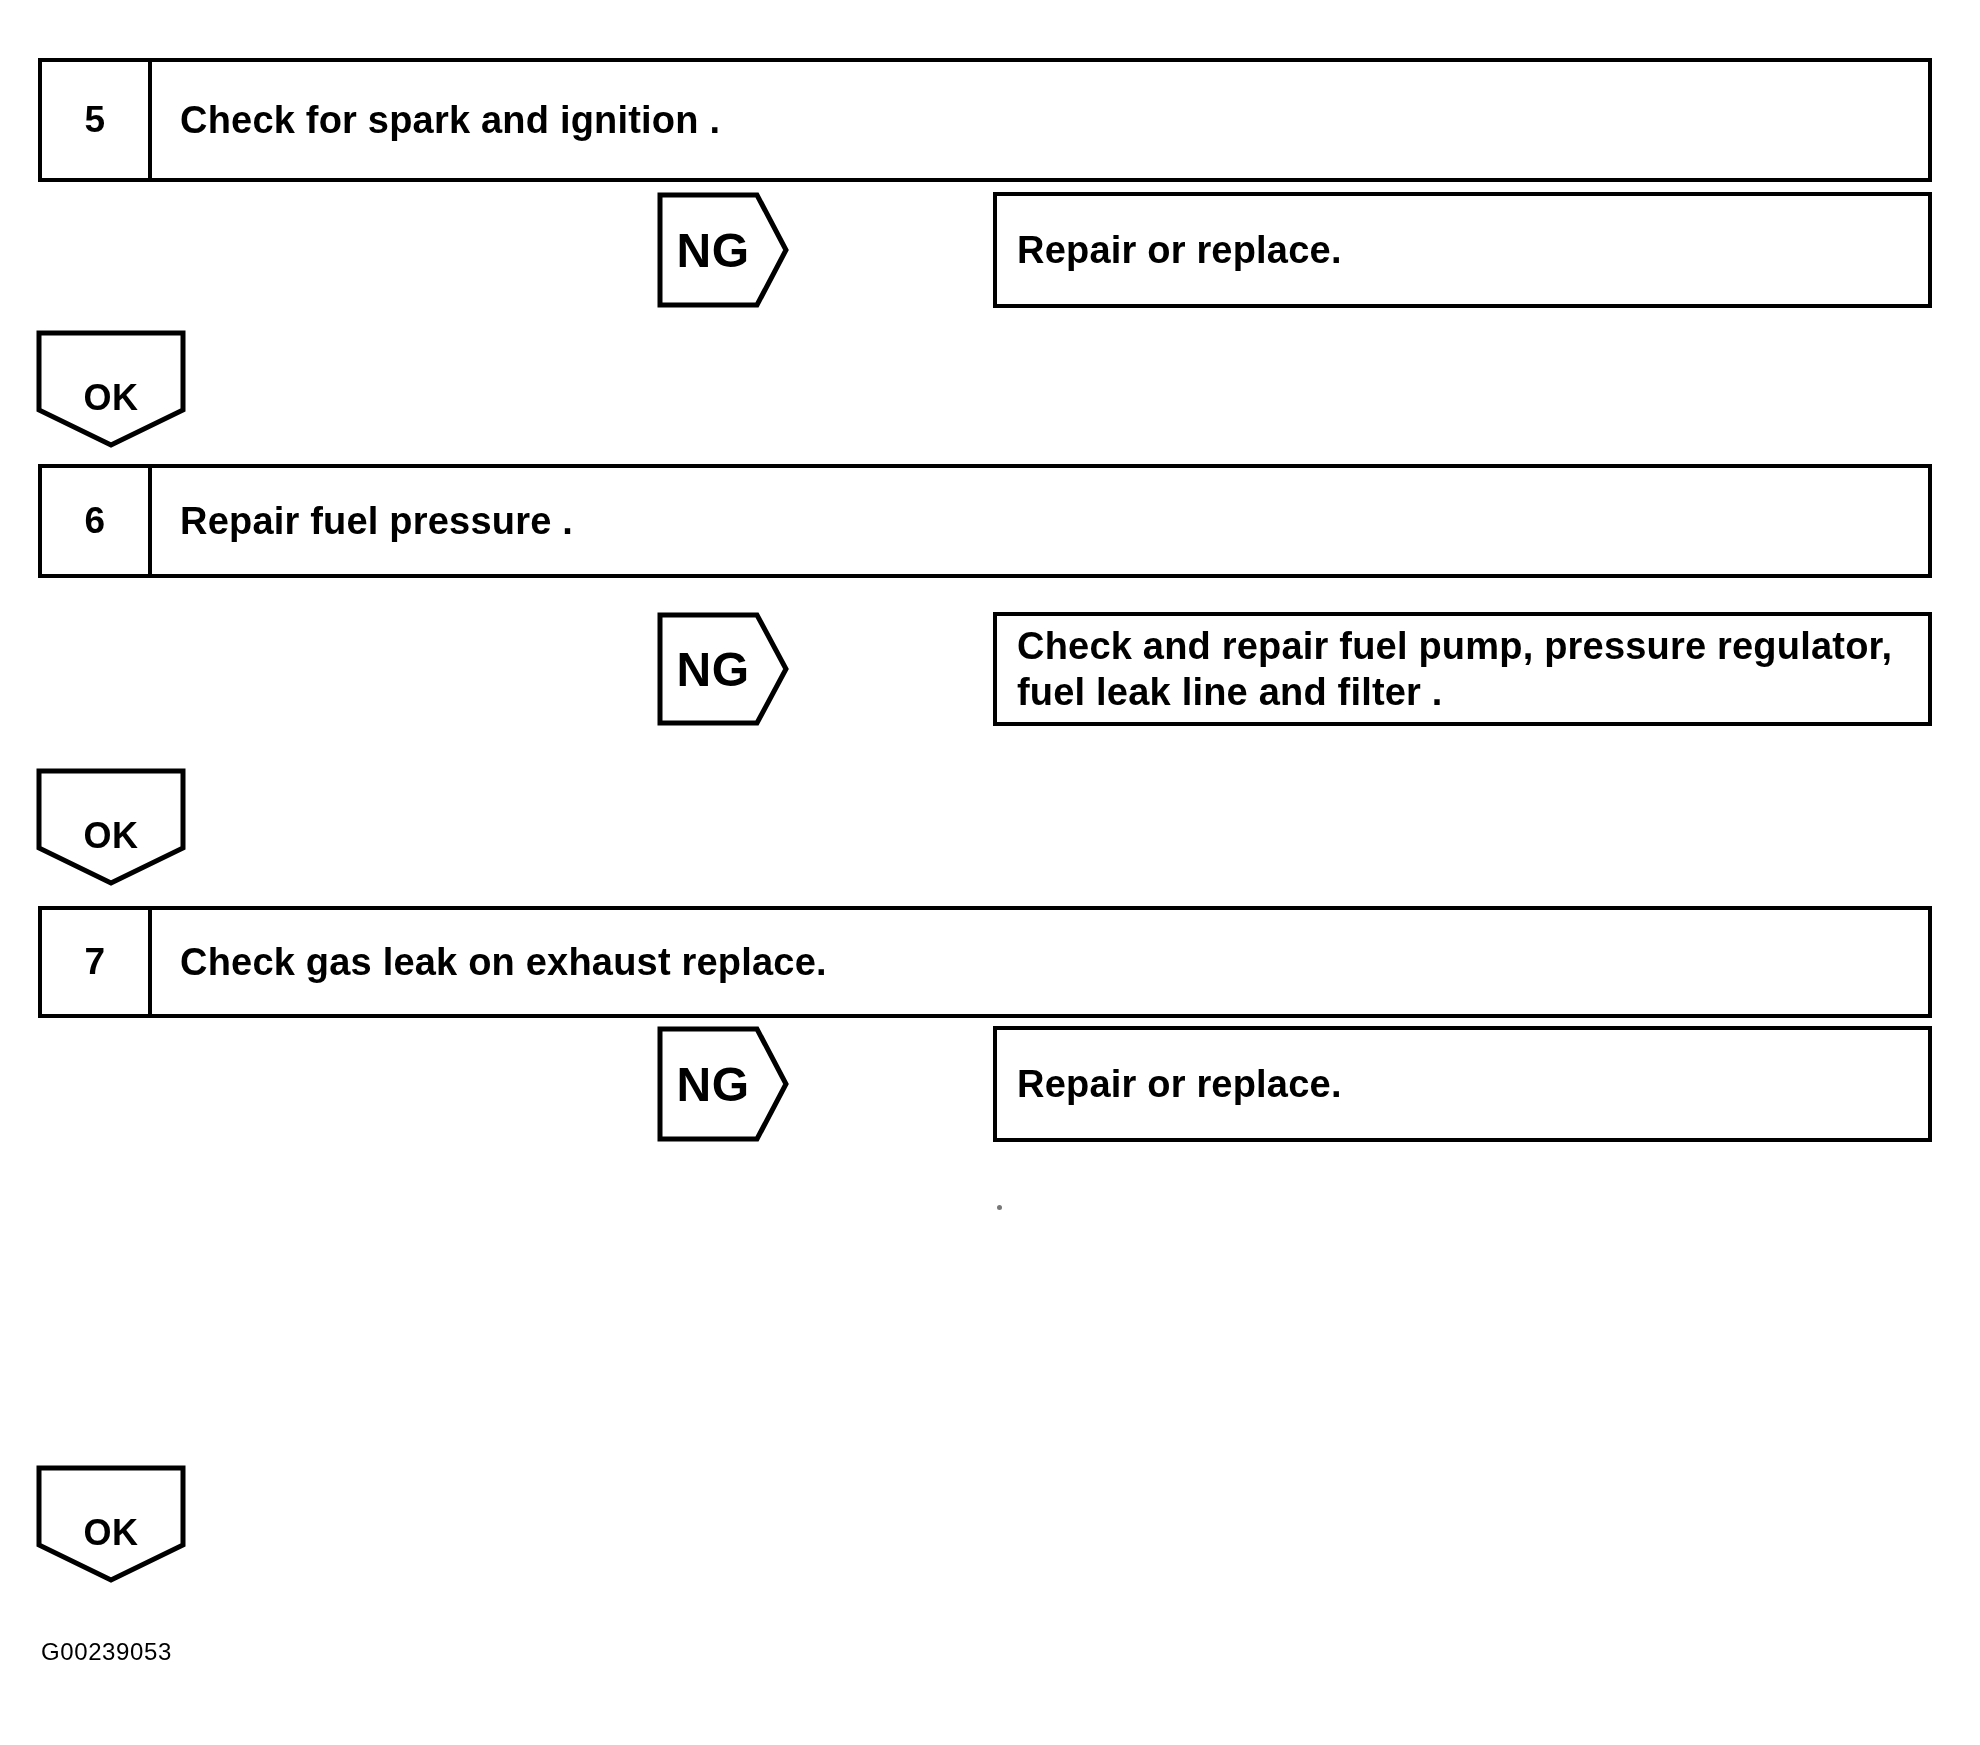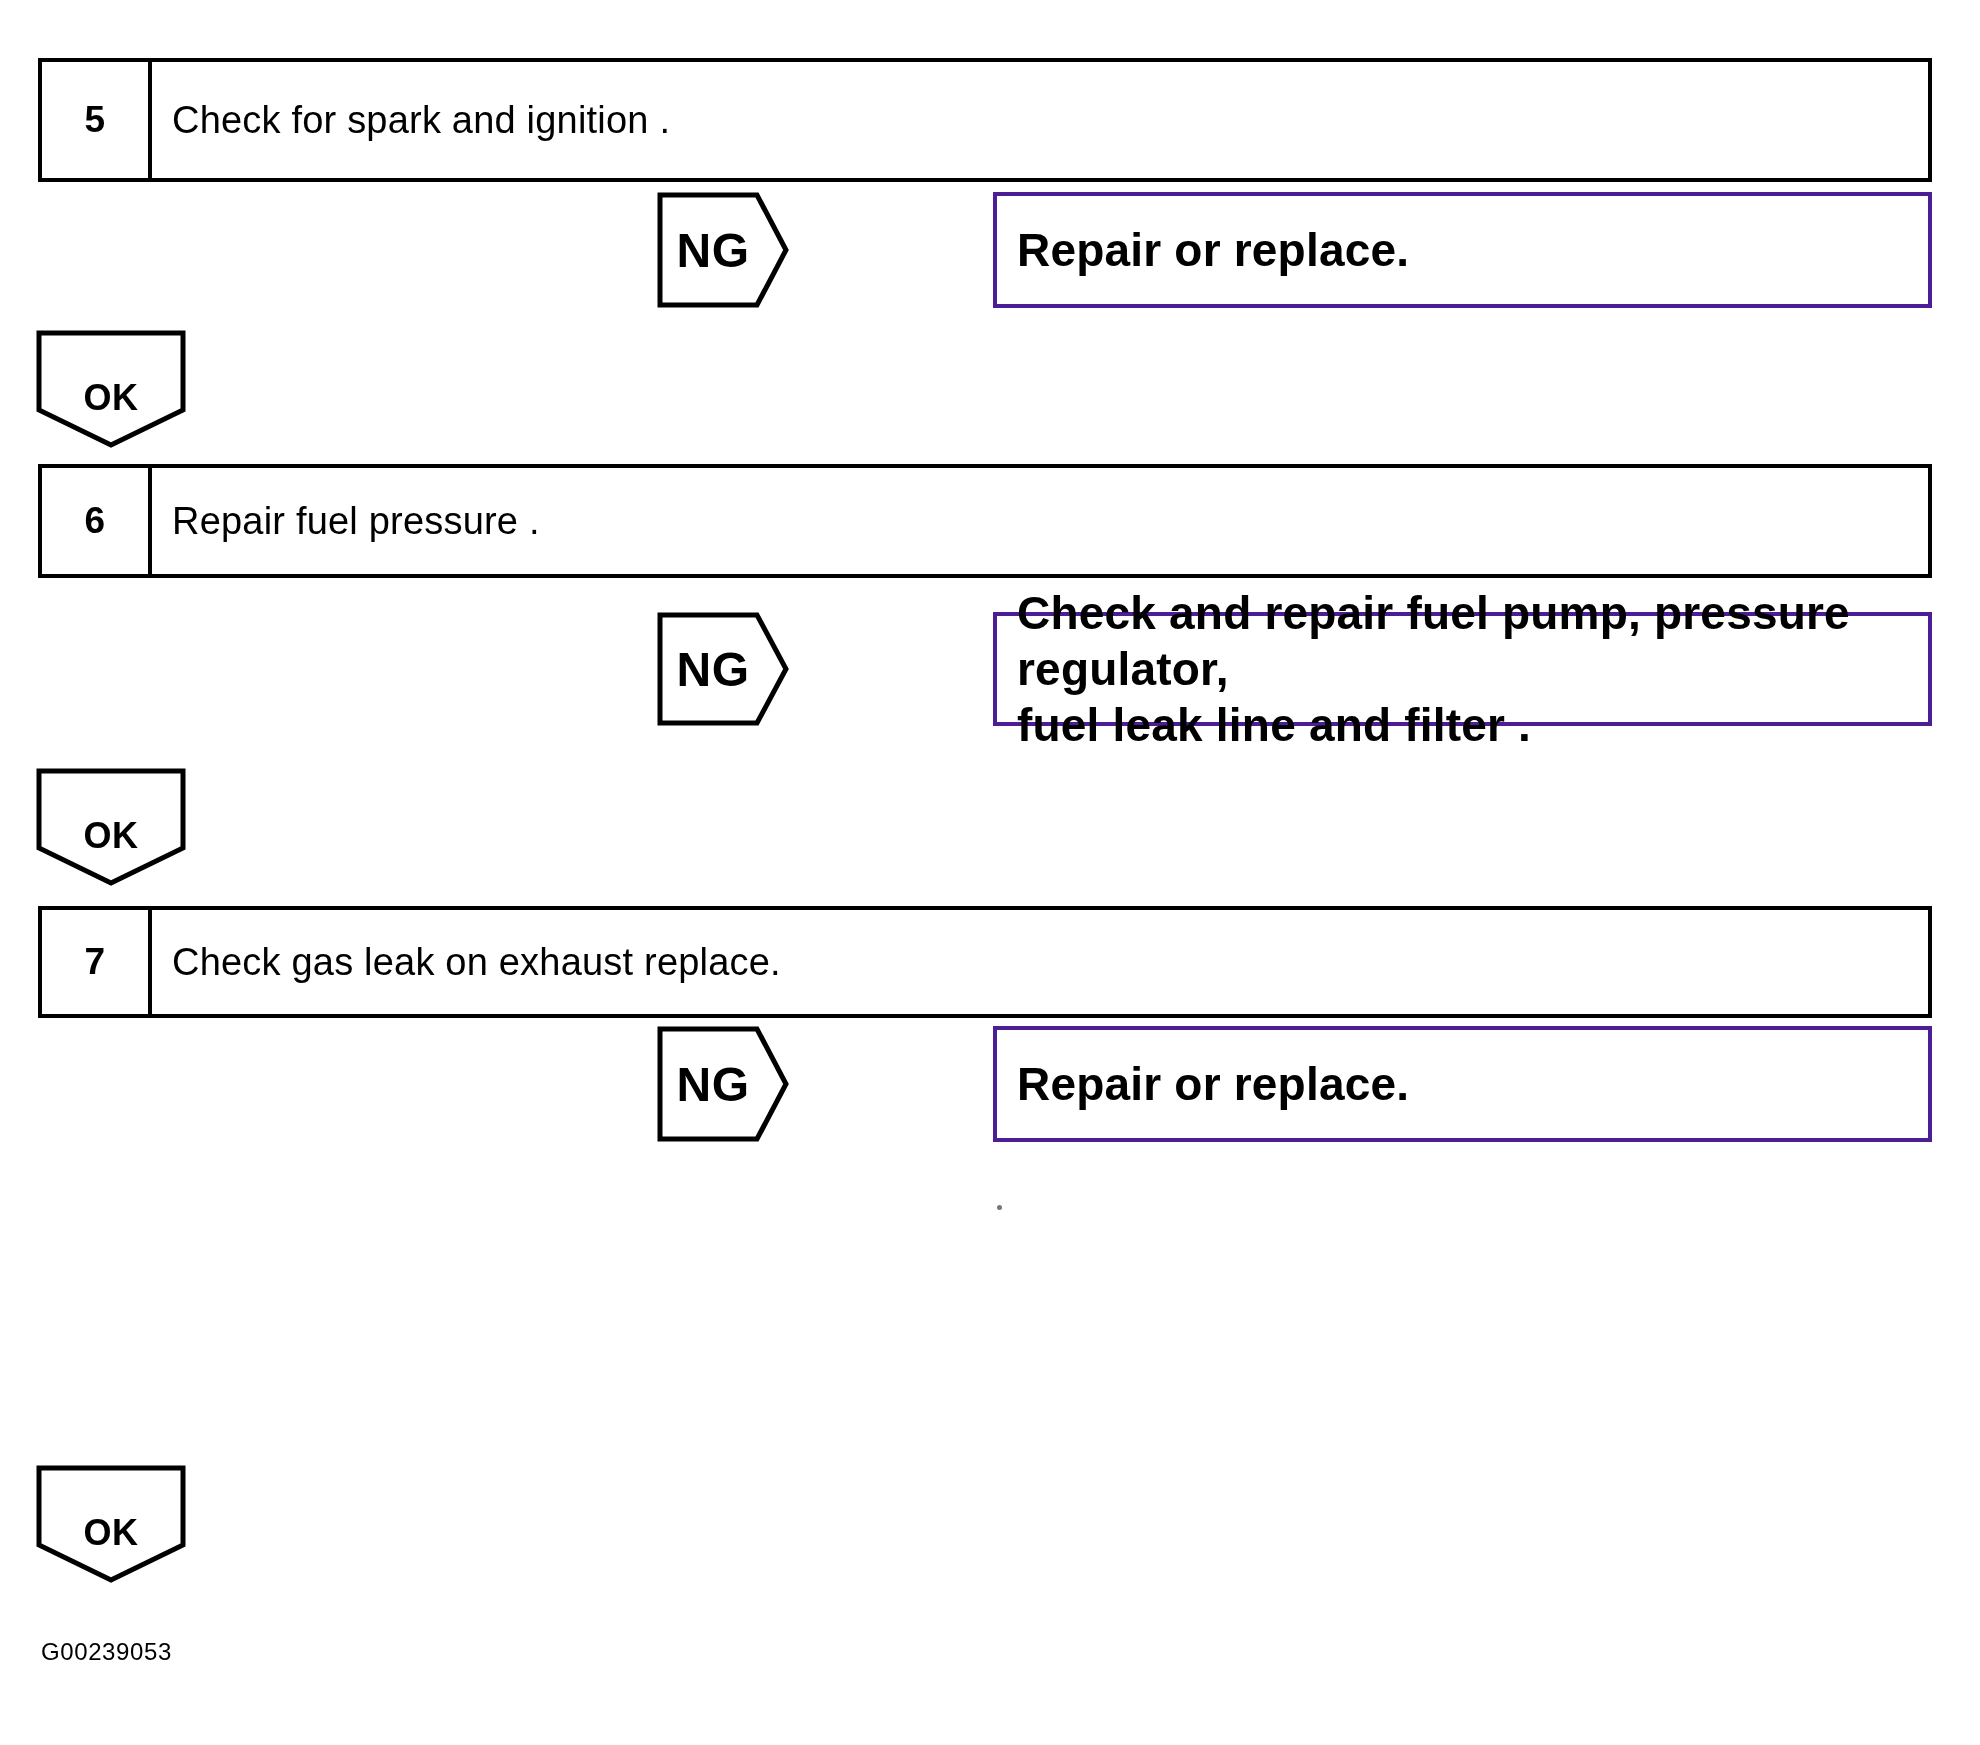--- a/index.html
+++ b/index.html
@@ -37,23 +37,23 @@
     display: flex;
     align-items: center;
     justify-content: center;
     font-size: 37px;
     font-weight: bold;
     letter-spacing: 0.5px;
   }
   .step-text {
     display: flex;
     align-items: center;
-    padding-left: 20px;
+    padding-left: 28px;
     font-size: 38px;
-    font-weight: normal;
+    font-weight: bold;
     letter-spacing: 0.2px;
     white-space: pre;
     text-align: right;
   }
 
   
   .ng-tag {
     position: absolute;
     box-sizing: border-box;
   }
@@ -74,26 +74,26 @@
     justify-content: center;
     font-size: 48px;
     font-weight: bold;
     letter-spacing: 0.5px;
   }
 
   
   .ng-box {
     position: absolute;
     box-sizing: border-box;
-    border: 4px solid #4c1d95;
+    border: 4px solid #000000;
     background: #fff;
     display: flex;
     align-items: center;
     padding-left: 20px;
-    font-size: 46px;
+    font-size: 38px;
     font-weight: bold;
     line-height: 1.22;
     letter-spacing: 0.2px;
     white-space: pre-line;
   }
 
   
   .ok-tag {
     position: absolute;
   }

